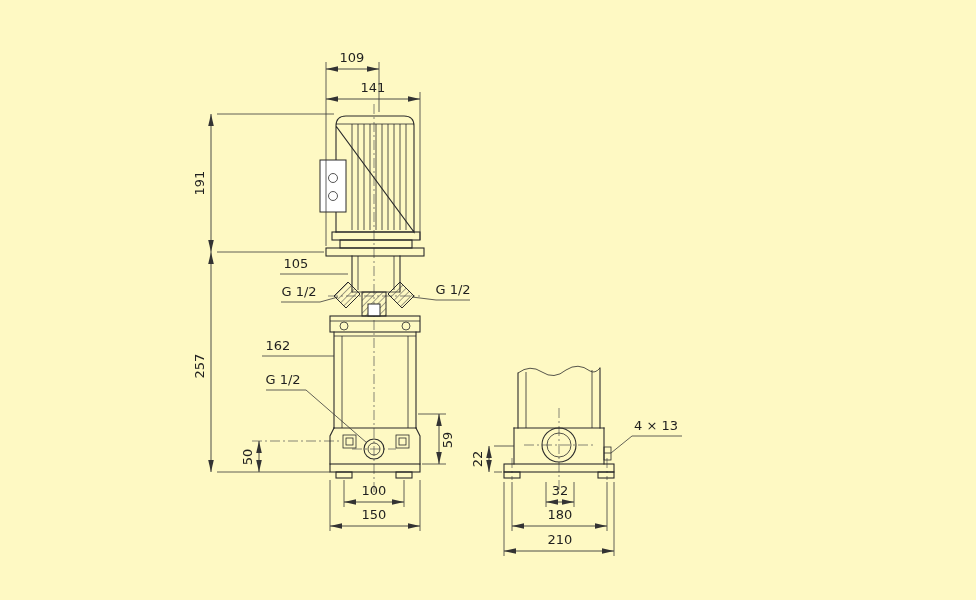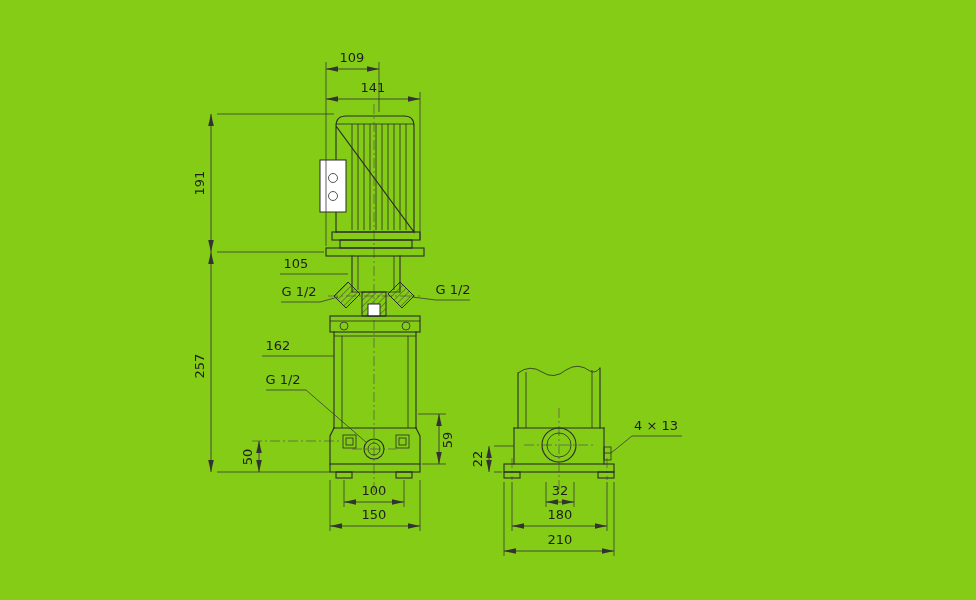--- a/index.html
+++ b/index.html
@@ -1,16 +1,16 @@
 <!DOCTYPE html>
 <html><head>
 <meta charset="utf-8">
 <style>
   html,body{margin:0;padding:0;background:#ffffff;}
-  .stage{position:relative;width:976px;height:600px;background:#84cc16;overflow:hidden;
+  .stage{position:relative;width:976px;height:600px;background:#fef9c3;overflow:hidden;
          font-family:"DejaVu Sans","Liberation Sans",sans-serif;}
   svg text{font-family:"DejaVu Sans","Liberation Sans",sans-serif;font-size:13px;fill:#1f1f1f;}
   .geo{stroke:#2b2b2b;stroke-width:1.1;fill:none;stroke-linecap:square;}
   .geo-thin{stroke:#2b2b2b;stroke-width:0.8;fill:none;}
   .dim{stroke:#3a3a3a;stroke-width:0.9;fill:none;}
   .ext{stroke:#3a3a3a;stroke-width:0.8;fill:none;}
   .cl{stroke:#555;stroke-width:0.7;fill:none;stroke-dasharray:10 3 2 3;}
   .hatched{fill:url(#hatch45);stroke:#2b2b2b;stroke-width:1;}
   .white-fill{fill:#ffffff;stroke:#2b2b2b;stroke-width:1;}
 </style>

